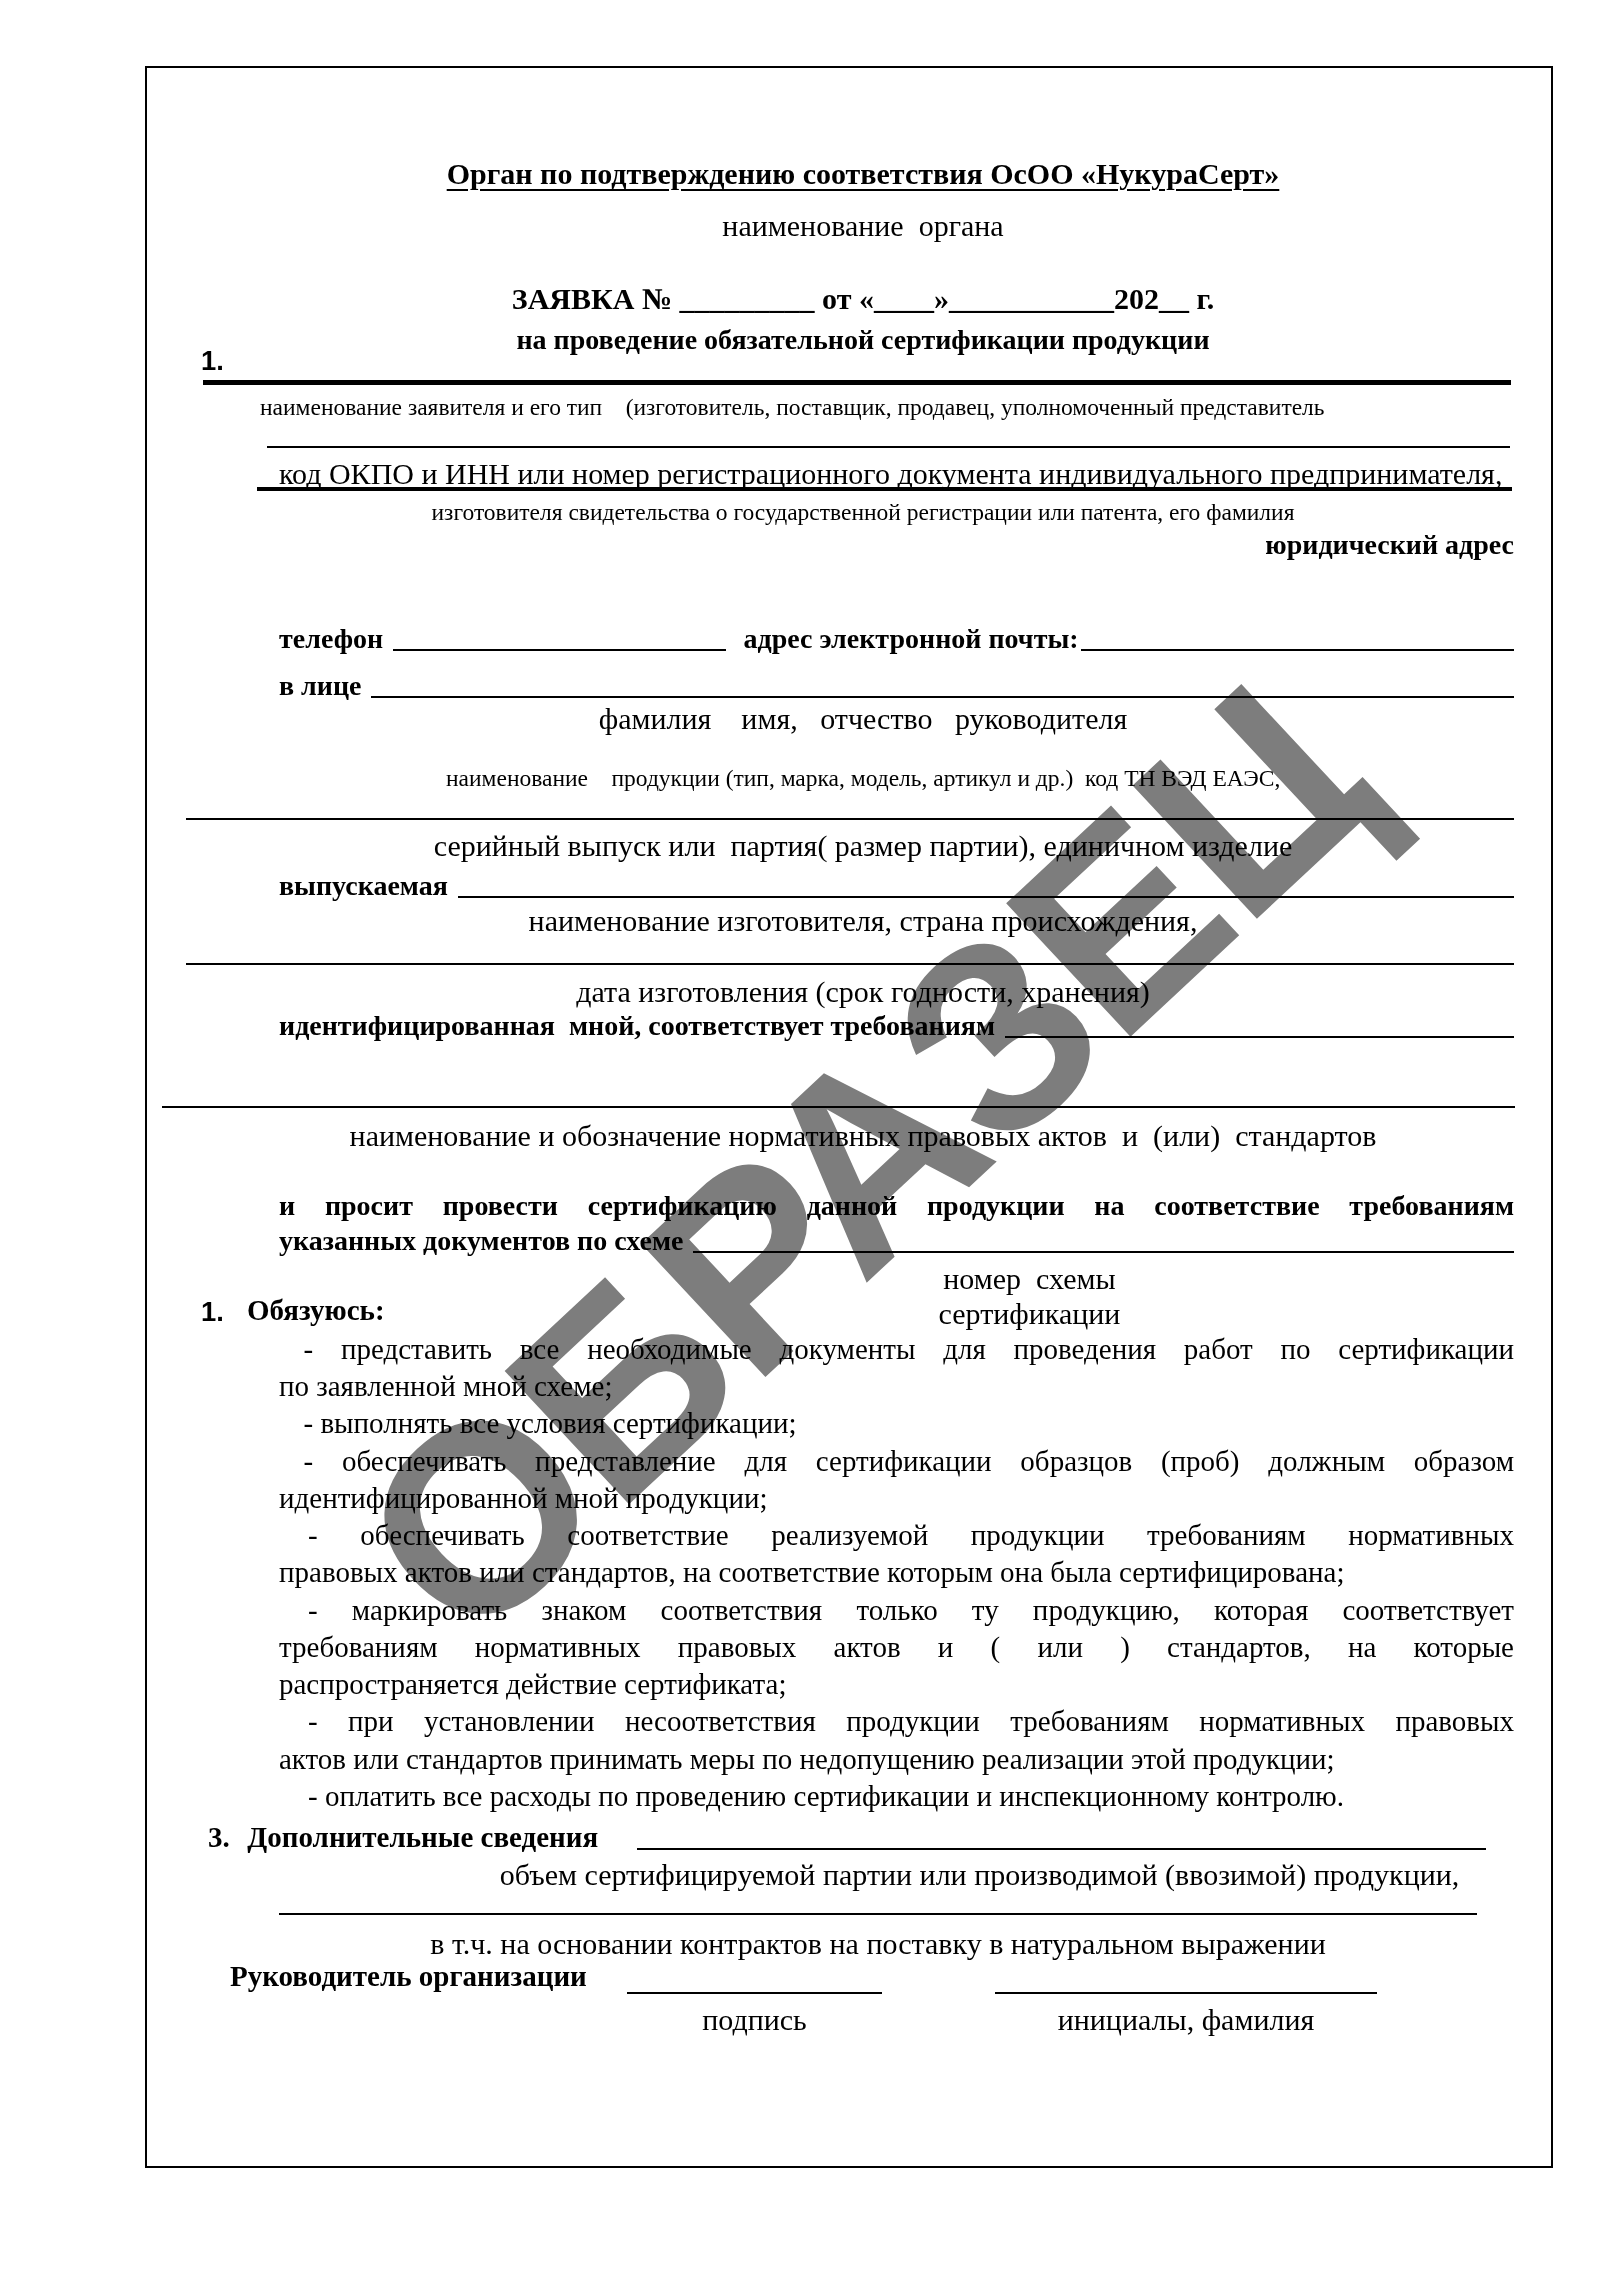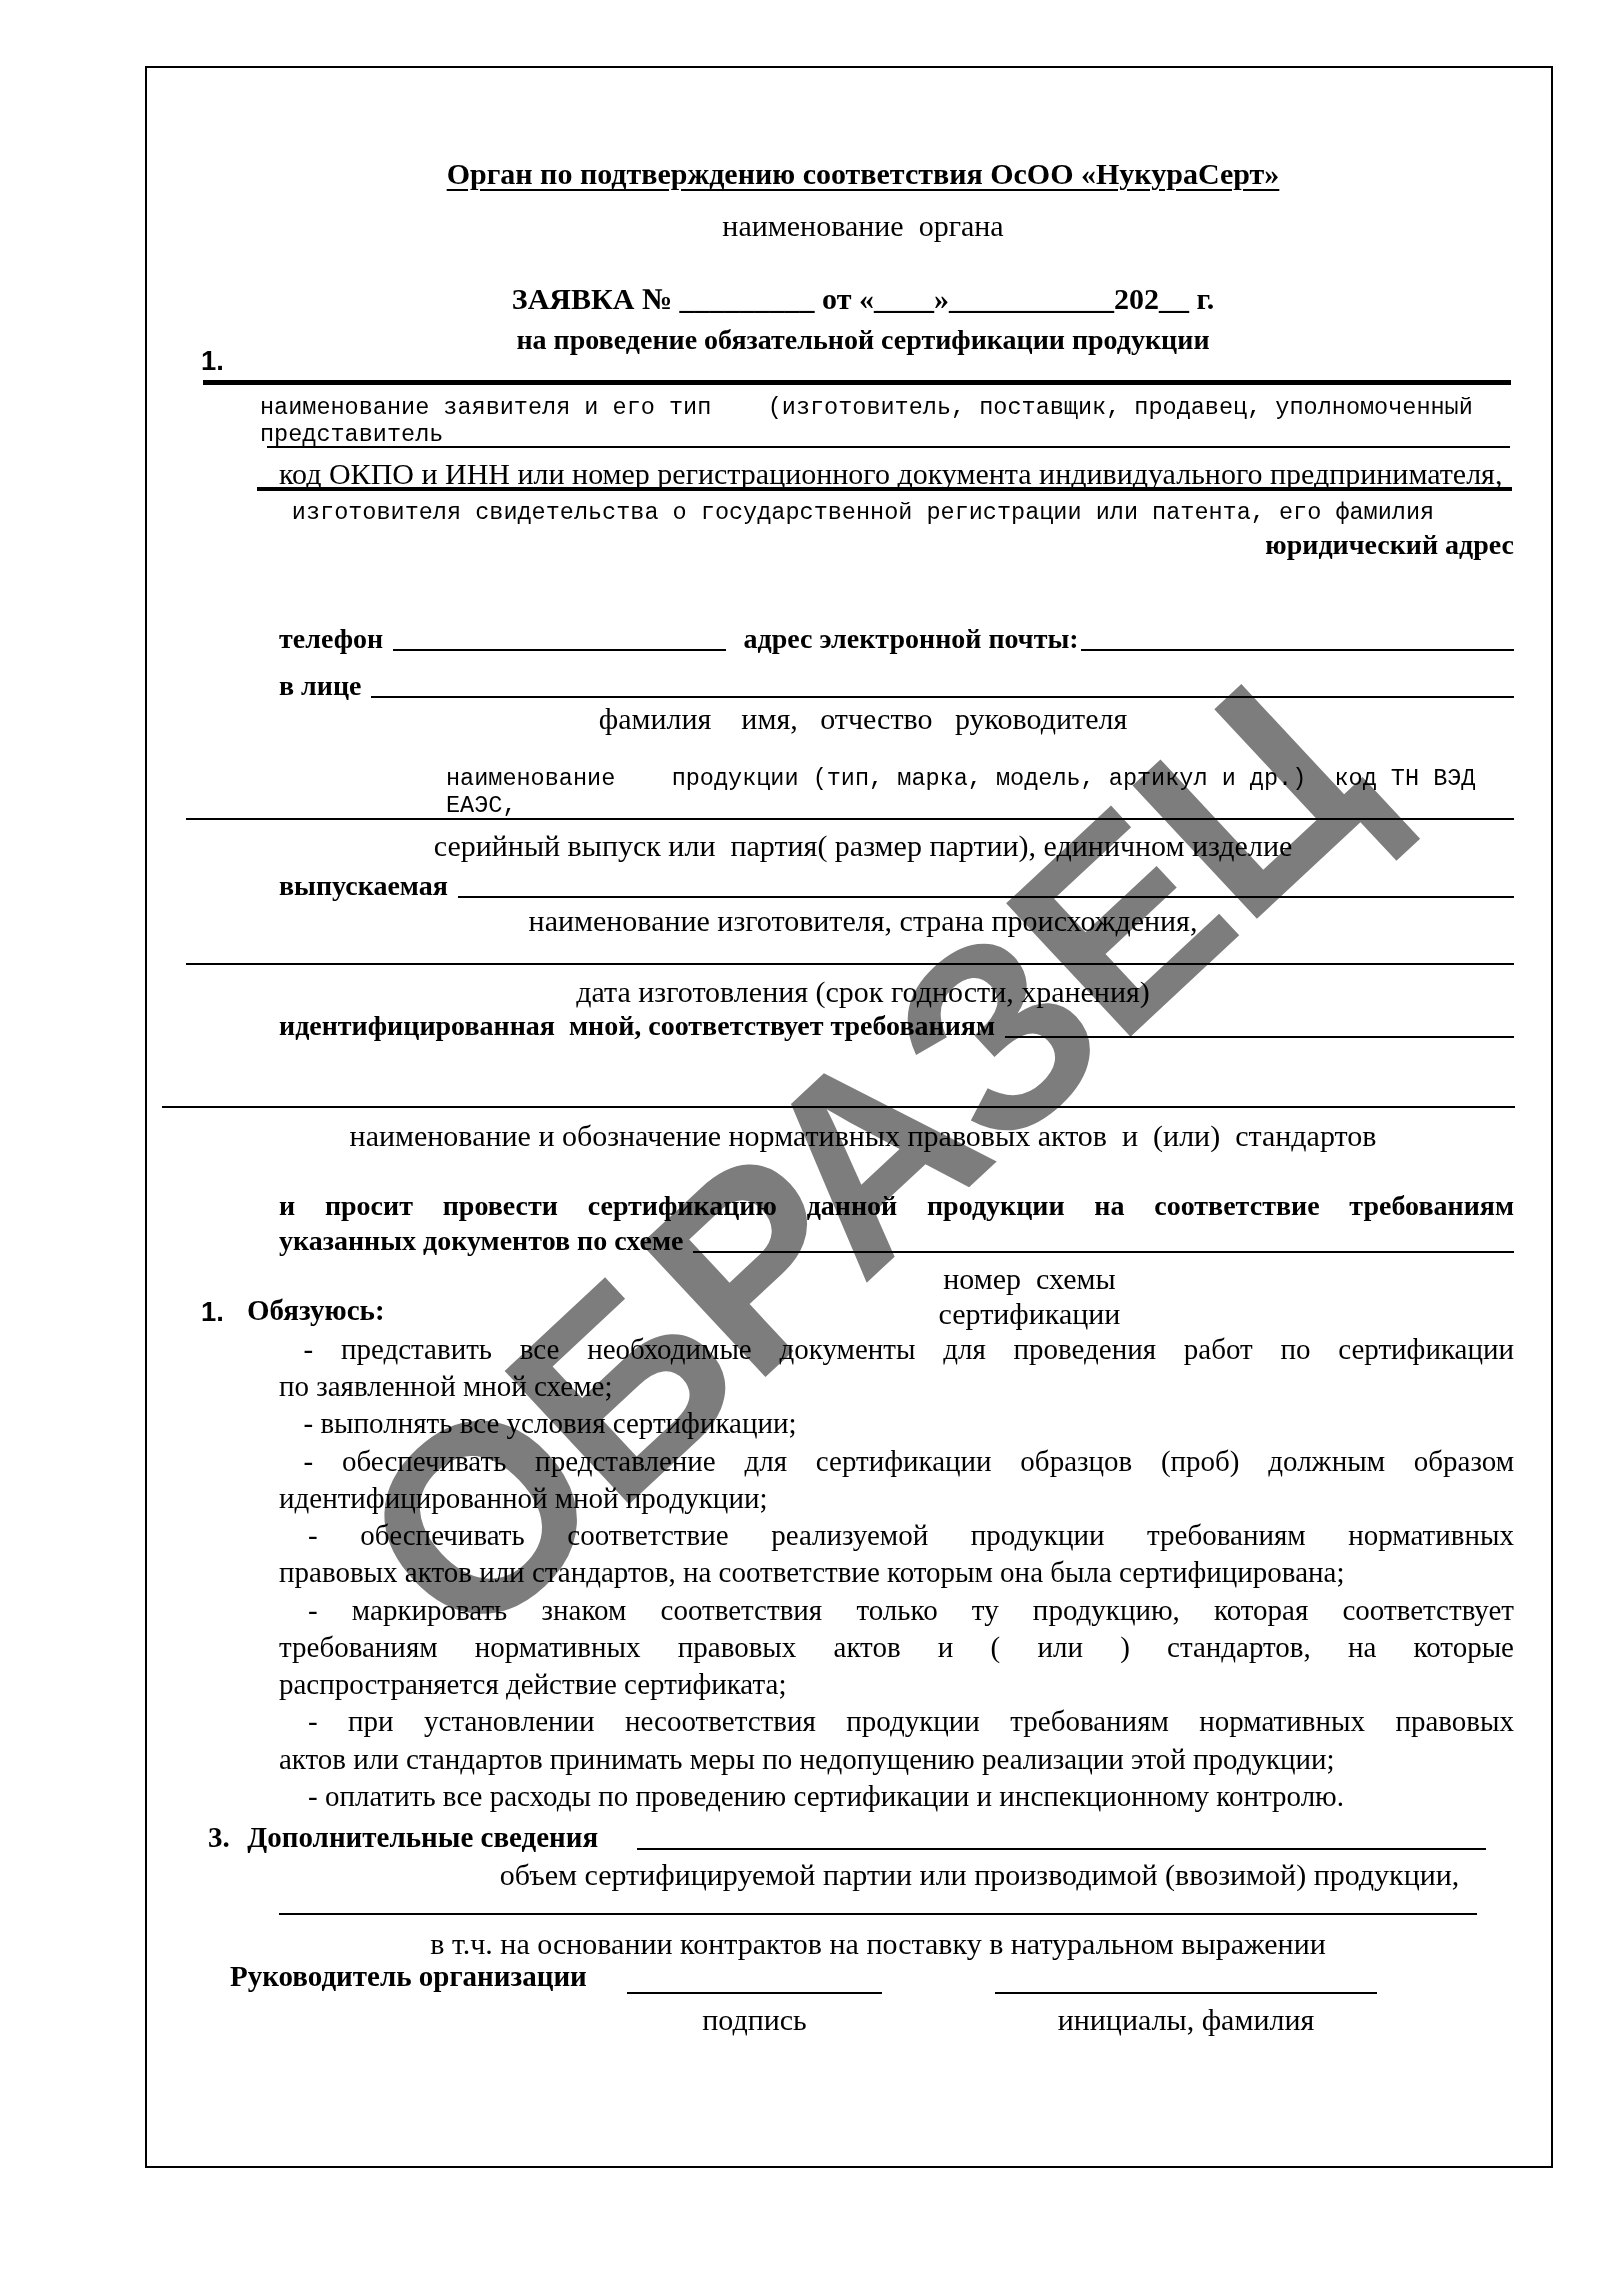--- a/index.html
+++ b/index.html
@@ -3,21 +3,21 @@
 <meta charset="utf-8">
 <style>
   html,body{margin:0;padding:0;background:#fff;}
   .page{position:relative;width:1621px;height:2293px;background:#fff;overflow:hidden;
         font-family:"Liberation Serif","DejaVu Serif",serif;color:#000;}
   .abs{position:absolute;}
   .t{white-space:pre-wrap;line-height:1.15;}
   .b{font-weight:bold;}
   .sans{font-family:"Liberation Sans","DejaVu Sans",sans-serif;}
   .f31{font-size:30px;} .f29{font-size:28px;} .f30{font-size:29px;}
-  .f28{font-size:27.4px;} .f25{font-size:30px;} .f24{font-size:23.5px;font-family:Liberation Mono, monospace;}
+  .f28{font-size:27.4px;} .f25{font-size:30px;} .f24{font-size:23.5px;}
   .ctr{text-align:center;}
   .u{text-decoration:underline;text-decoration-thickness:2px;text-underline-offset:4.9px;}
   .row{display:flex;align-items:flex-end;}
   .fill{border-bottom:2px solid #000;flex:1;margin:0 0 3.9px 9.8px;height:0;}
   .fillw{border-bottom:2px solid #000;margin:0 0 3.9px 9.8px;height:0;}
   .hr{border-top:2px solid #000;height:0;}
   .rule{background:#000;}
   .j{text-align:justify;text-align-last:justify;}
   .ind25{text-indent:24.5px;} .ind30{text-indent:29px;}
   .wm{font-family:"Liberation Sans","DejaVu Sans",sans-serif;font-weight:bold;

